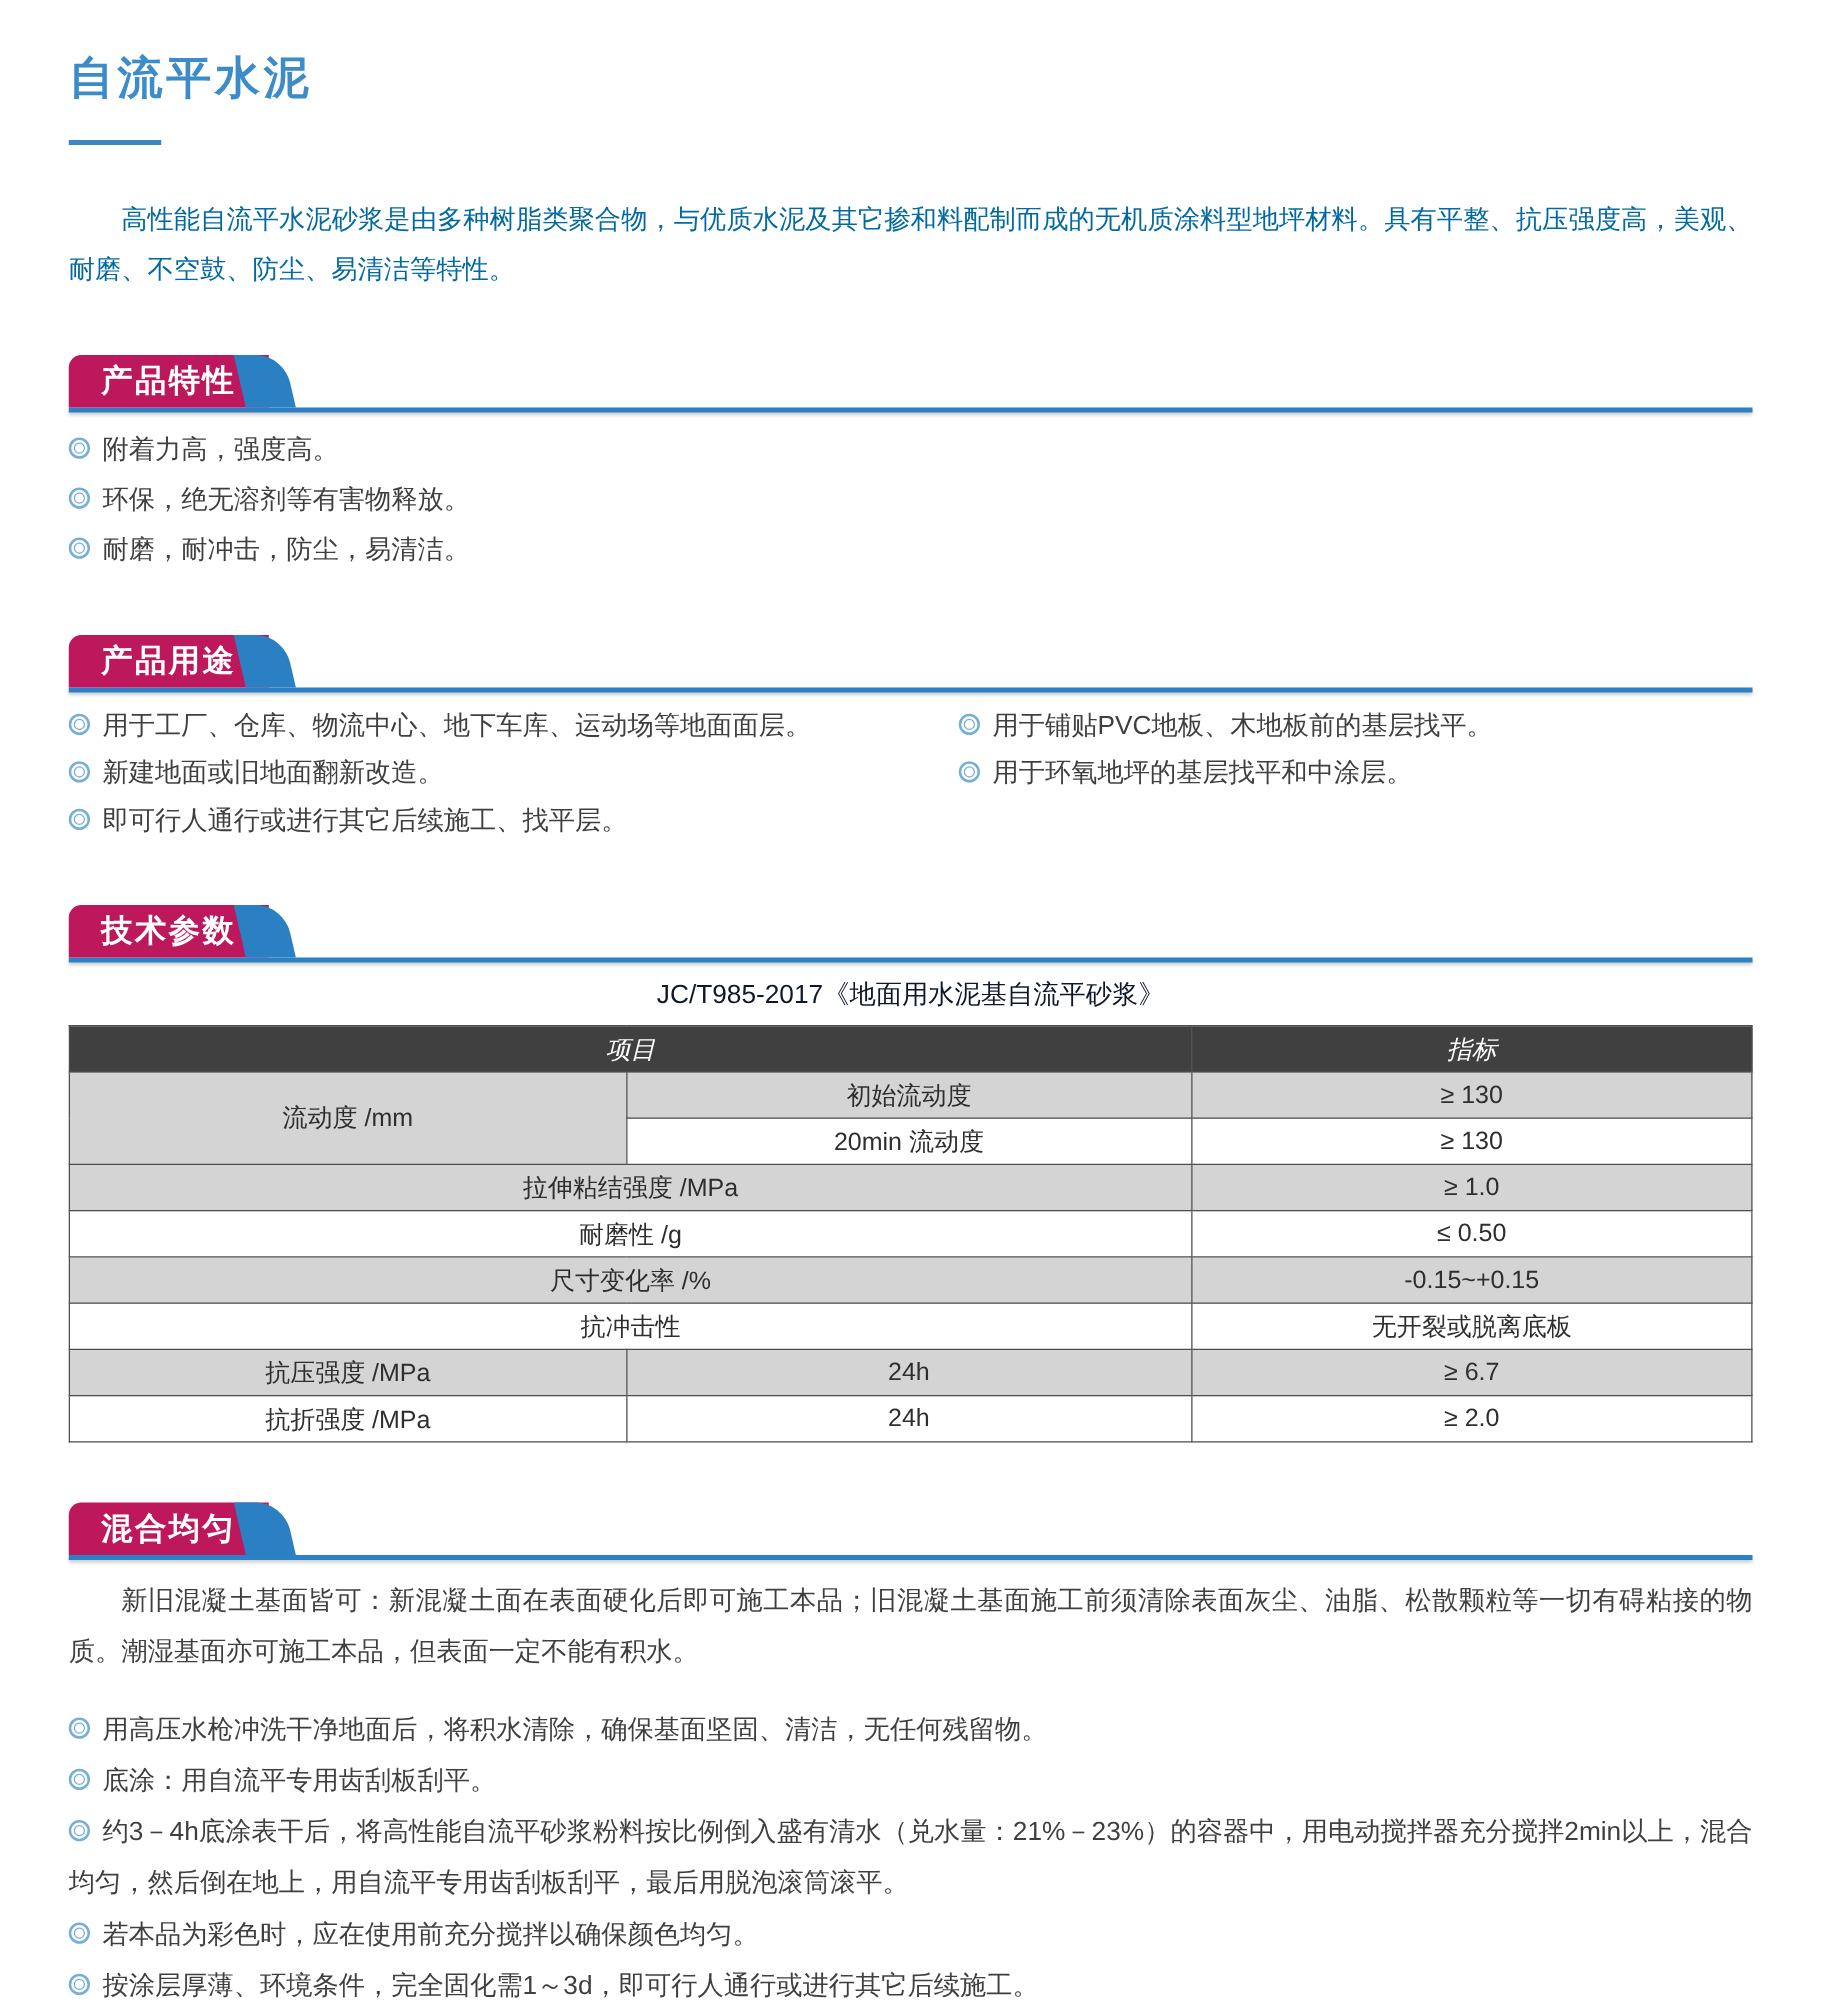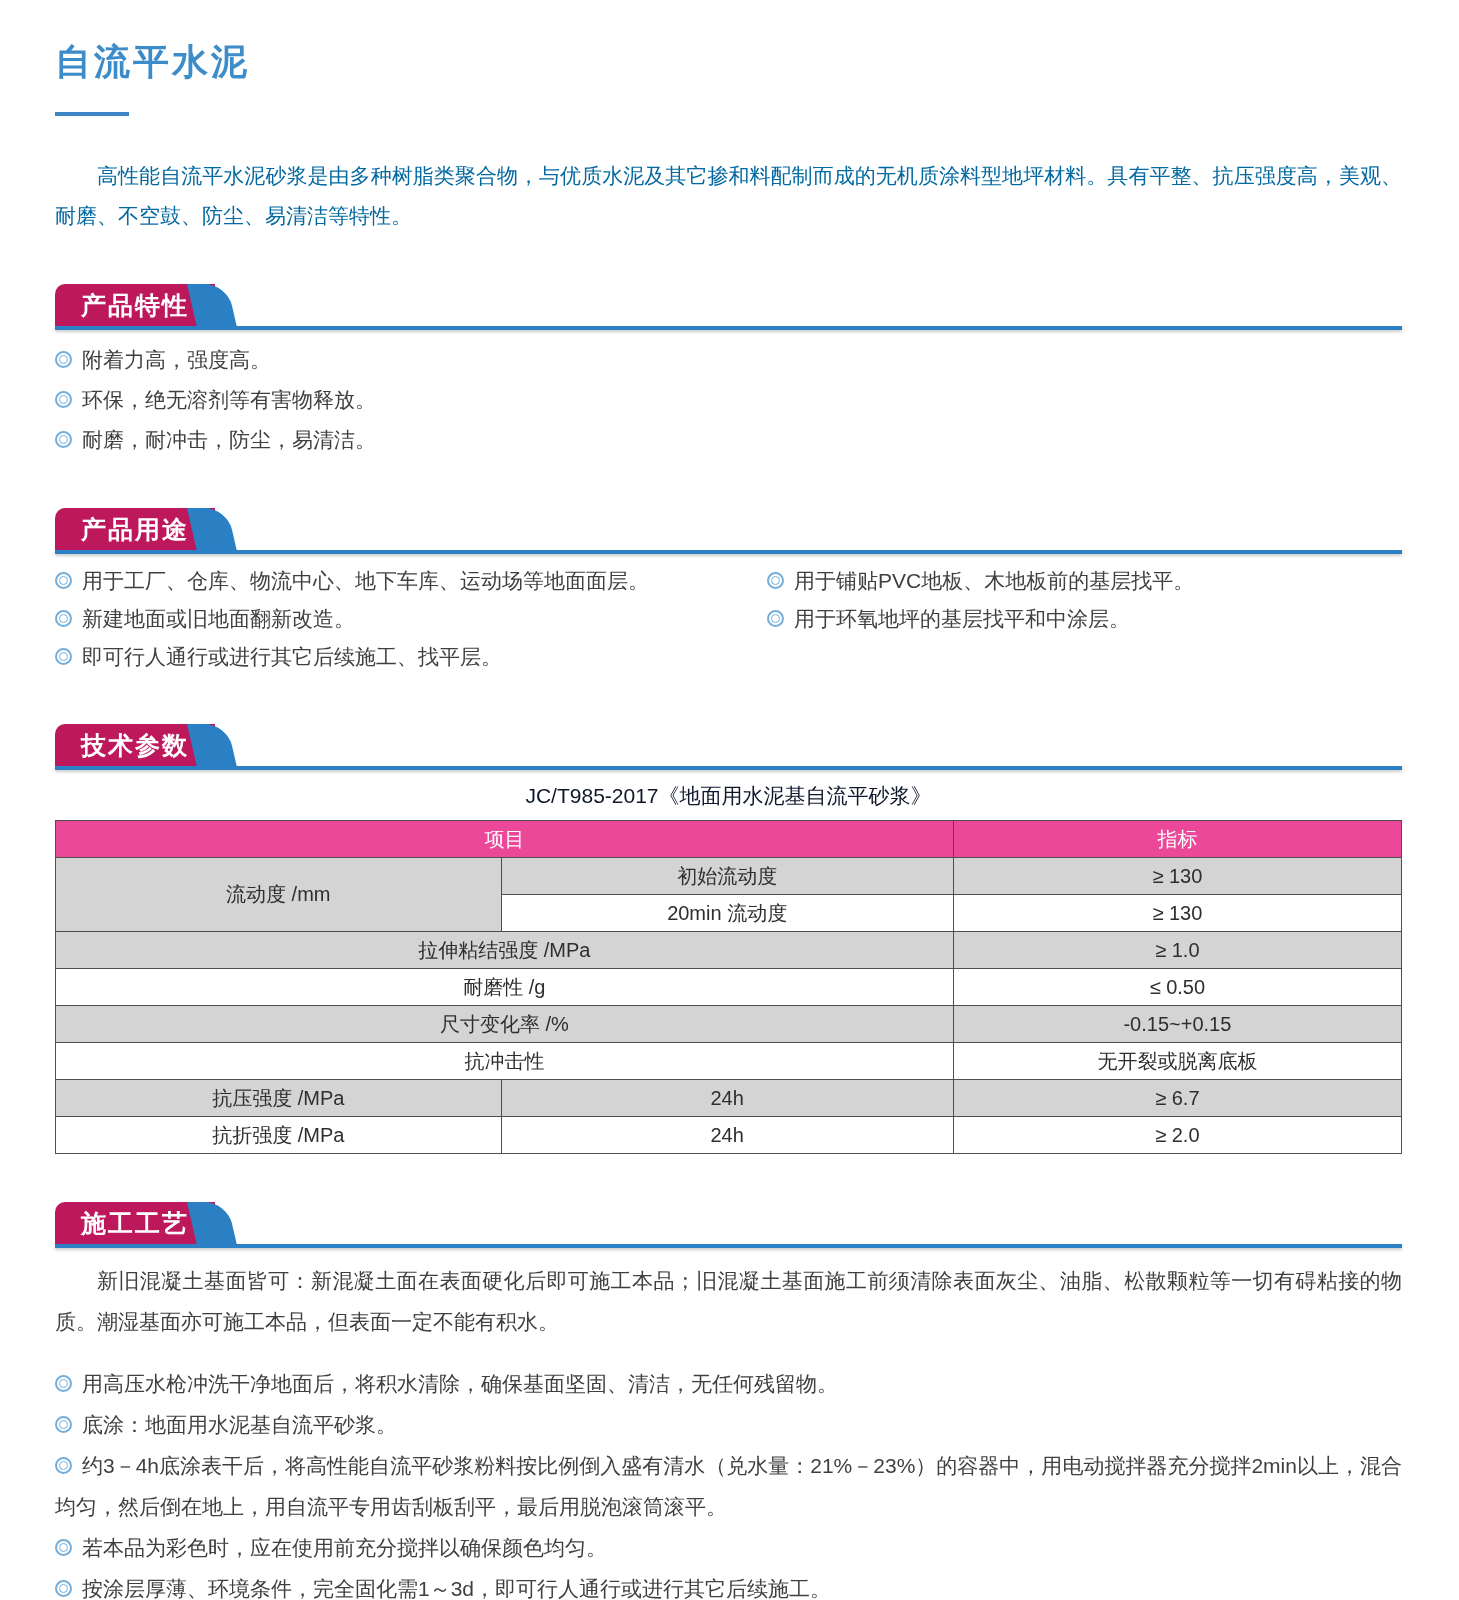--- a/index.html
+++ b/index.html
@@ -65,21 +65,21 @@
   .uses-col-right { flex:1; }
   .uses-wrap .bullet { line-height:38px; }
 
   
   .tbl-caption { margin-top:10px; text-align:center; font-size:21px; color:#0f172a; line-height:32px; }
   table.spec { width:100%; border-collapse:collapse; table-layout:fixed; margin-top:8px; }
   table.spec th, table.spec td {
     border:1px solid #4e4e4e; height:36px; text-align:center;
     font-size:20px; color:#2e2e2e; font-weight:normal; padding:0 4px;
   }
-  table.spec th { background:#ec4899; color:#ffffff; }
+  table.spec th { background:#404040; color:#ffffff;font-style:italic; }
   table.spec td.g { background:#d4d4d4; }
 
   
   .process-intro {
     margin-top:12px; font-size:21px; line-height:41px;
     text-align:justify; text-indent:2em; color:#3f3f3f;
   }
   .process-list .bullet { line-height:41px; text-align:justify; }
 </style>
 </head>
@@ -174,28 +174,28 @@
     <tr>
       <td>抗折强度 /MPa</td>
       <td>24h</td>
       <td>≥ 2.0</td>
     </tr>
   </tbody>
     </table>
 
   <div class="sec-head">
     <div class="sec-tab">
-      <span>施工工艺</span>
+      <span>混合均匀</span>
     </div>
     <div class="sec-rule"></div>
   </div>
   <p class="process-intro">新旧混凝土基面皆可：新混凝土面在表面硬化后即可施工本品；旧混凝土基面施工前须清除表面灰尘、油脂、松散颗粒等一切有碍粘接的物质。潮湿基面亦可施工本品，但表面一定不能有积水。</p>
   <div class="process-list">
     <div class="bullet"><span class="bicon"></span><span>用高压水枪冲洗干净地面后，将积水清除，确保基面坚固、清洁，无任何残留物。</span></div>
-    <div class="bullet"><span class="bicon"></span><span>底涂：地面用水泥基自流平砂浆。</span></div>
+    <div class="bullet"><span class="bicon"></span><span>底涂：用自流平专用齿刮板刮平。</span></div>
     <div class="bullet"><span class="bicon"></span><span>约3－4h底涂表干后，将高性能自流平砂浆粉料按比例倒入盛有清水（兑水量：21%－23%）的容器中，用电动搅拌器充分搅拌2min以上，混合均匀，然后倒在地上，用自流平专用齿刮板刮平，最后用脱泡滚筒滚平。</span></div>
     <div class="bullet"><span class="bicon"></span><span>若本品为彩色时，应在使用前充分搅拌以确保颜色均匀。</span></div>
     <div class="bullet"><span class="bicon"></span><span>按涂层厚薄、环境条件，完全固化需1～3d，即可行人通行或进行其它后续施工。</span></div>
   </div>
 
   <div class="sec-head">
     <div class="sec-tab">
       <span>包装储存</span>
     </div>
     

